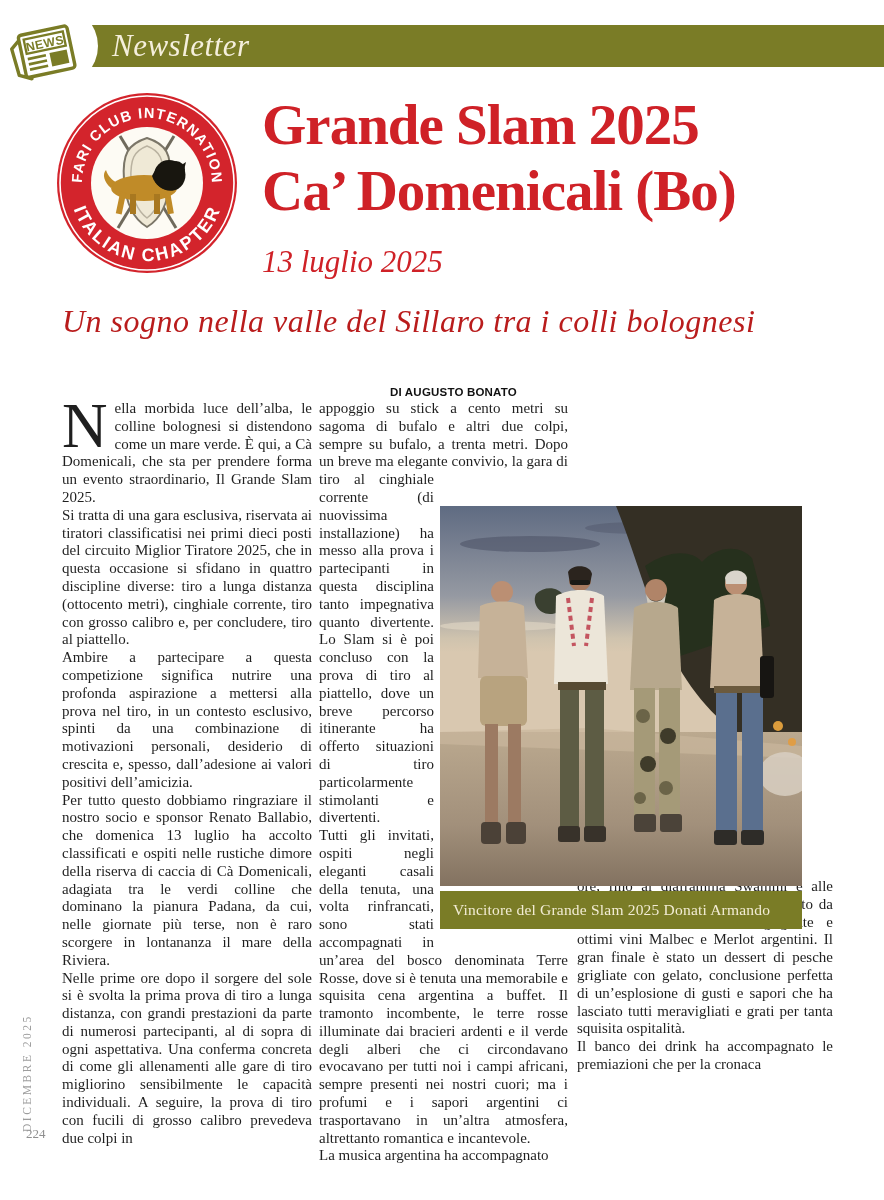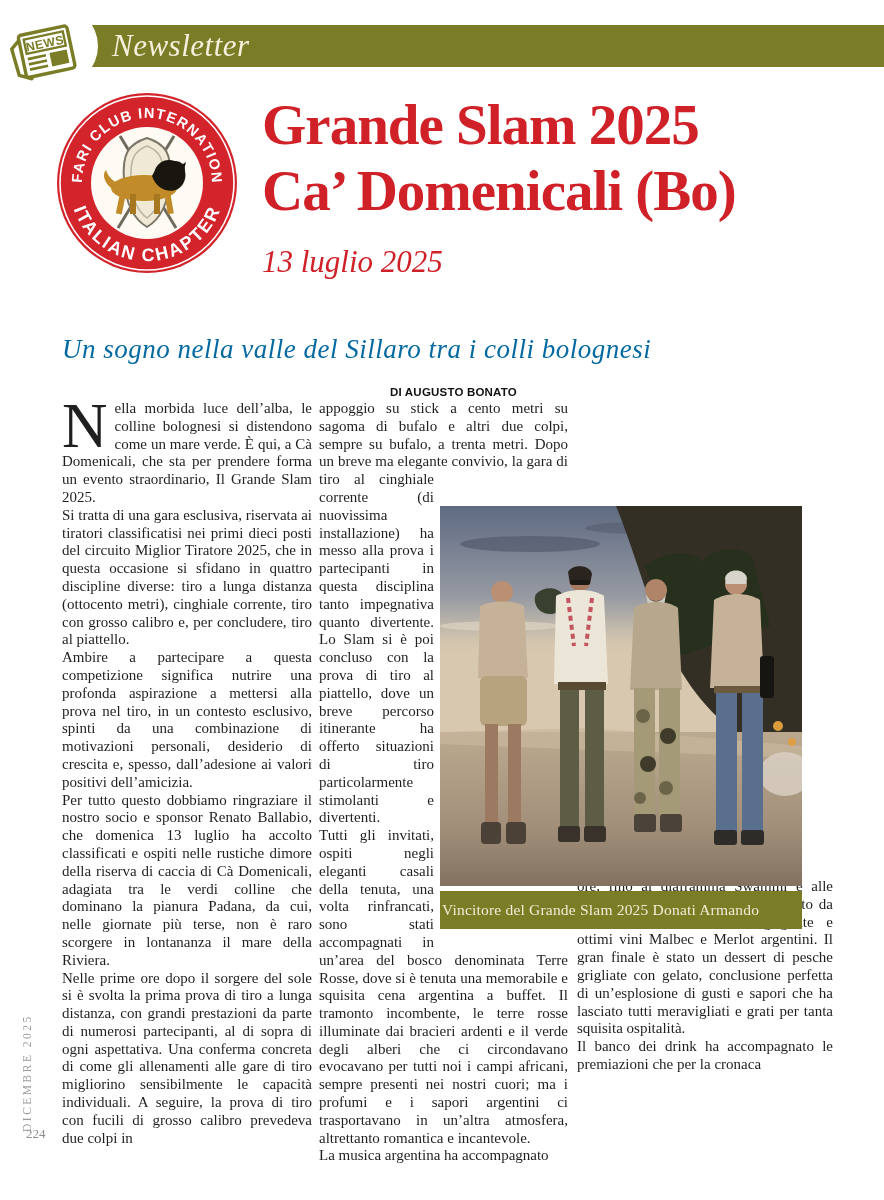--- a/index.html
+++ b/index.html
@@ -17,21 +17,21 @@
           font-style:italic; font-size:31px; color:#f5efdc; letter-spacing:.5px; }
 
   
   .logo { position:absolute; left:56px; top:92px; width:182px; height:182px; }
   .title-block { position:absolute; left:262px; top:92px; width:580px; }
   .title-line { font-weight:bold; font-size:57px; line-height:66px; color:#cf2127;
           letter-spacing:-1px; }
   .event-date { margin-top:20px; font-style:italic; font-size:31px; color:#cf2127; }
 
   .standfirst { position:absolute; left:62px; top:303px; width:740px;
-          font-style:italic; font-size:27px; color:#0369a1; letter-spacing:.5px;margin-top:31px; }
+          font-style:italic; font-size:32px; color:#b91c1c; letter-spacing:.5px; }
   .byline { position:absolute; left:390px; top:363px; width:400px; 
           font-family:"Liberation Sans",sans-serif; font-weight:bold; font-size:11.5px;
           color:#111; letter-spacing:.2px;margin-top:23px; }
 
   
   .col { position:absolute; top:400px; font-size:15px; line-height:17.8px;
          text-align:justify; hyphens:auto; -webkit-hyphens:auto; }
   .col p { margin:0; }
   .col1 { left:62px;  width:250px; }
   .col2 { left:319px; width:249px; }
@@ -39,21 +39,21 @@
 
   .dropcap { float:left; font-size:63px; line-height:47px; padding:3px 7px 0 0;
          font-weight:normal; }
   .wrap-spacer { float:right; width:131px; height:480px; margin-left:3px; }
   .block-spacer { width:100%; height:478px; }
 
   
   .photo-fig { position:absolute; left:440px; top:506px; width:362px; }
   .photo-fig svg.scene { display:block; width:362px; height:380px; }
   .caption-bar { margin-top:5px; height:38px; background:#7a7c26; color:#f2ecd4;
-         font-size:15.5px; line-height:37px; padding-left:2px; letter-spacing:.2px; }
+         font-size:15.5px; line-height:37px; padding-left:13px; letter-spacing:.2px; }
 
   
   .issue-label { position:absolute; left:21px; top:1000px; height:132px;
          writing-mode:vertical-rl; transform:rotate(180deg);
          font-size:11.5px; letter-spacing:2.5px; color:#9d9d9d; }
   .page-number { position:absolute; left:26px; top:1126px; font-size:13px; color:#8f8f8f; }
 </style>
 </head>
 <body>
 

